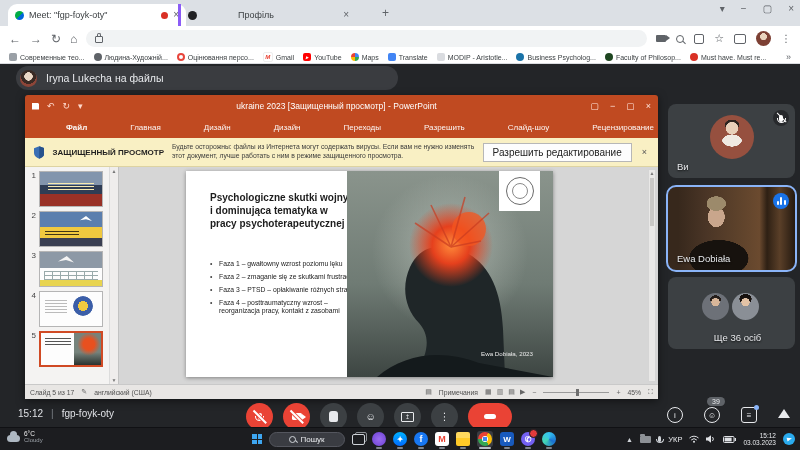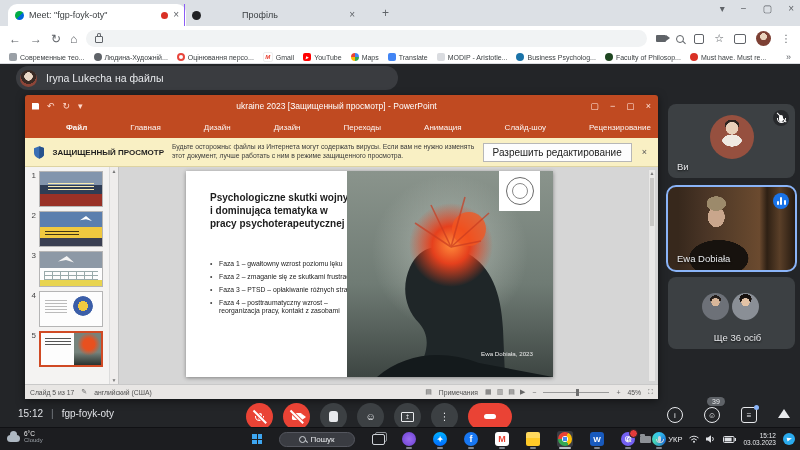--- a/index.html
+++ b/index.html
@@ -4,21 +4,21 @@
 <style>
   html,body{margin:0;padding:0;background:#000;}
   .screen{position:relative;width:800px;height:450px;overflow:hidden;background:#232528;
           font-family:"Liberation Sans",sans-serif;-webkit-font-smoothing:antialiased;}
 
   
   .tabstrip{position:absolute;top:0;left:0;right:0;height:26px;background:#dce0e5;}
   .tab{position:absolute;top:4px;height:22px;display:flex;align-items:center;gap:5px;
        padding:0 7px;font-size:9px;color:#3c4043;box-sizing:border-box;}
   .tab.active{left:8px;width:178px;background:#fff;border-radius:9px 9px 0 0;}
-  .tab.inactive{left:184px;width:178px;border-left:1px solid #8b5cf6;gap:41px;}
+  .tab.inactive{left:178px;width:178px;border-left:3px solid #8b5cf6;gap:41px;}
   .tab .tlabel{flex:1;white-space:nowrap;overflow:hidden;}
   .favicon{width:9px;height:9px;border-radius:2px;flex:none;}
   .fav-meet{background:linear-gradient(135deg,#00ac47 50%,#0066da 50%);border-radius:50%;}
   .fav-profile{background:#202124;border-radius:50%;}
   .recdot{width:7px;height:7px;border-radius:50%;background:#d93025;flex:none;}
   .tclose{color:#5f6368;font-size:10px;line-height:1;}
   .newtab{position:absolute;left:382px;top:6px;color:#5f6368;font-size:12px;}
   .winctl{position:absolute;right:6px;top:3px;display:flex;gap:16px;color:#5f6368;font-size:10px;align-items:center;}
 
   .toolbar{position:absolute;top:26px;left:0;right:0;height:25px;background:#fff;display:flex;align-items:center;gap:9px;padding:0 9px;box-sizing:border-box;}
@@ -191,21 +191,21 @@
   .tri{width:0;height:0;border-left:6px solid transparent;border-right:6px solid transparent;border-bottom:9px solid #e8eaed;margin-top:2px;}
 
   
   .taskbar{position:absolute;left:0;right:0;bottom:0;height:22px;background:#1c1d20;z-index:50;border-top:1px solid #101114;}
   .weather{position:absolute;left:7px;top:2px;display:flex;gap:4px;align-items:center;}
   .cloud{width:13px;height:7px;background:#aeb8c2;border-radius:6px;position:relative;margin-top:3px;}
   .cloud::before{content:"";position:absolute;left:3px;top:-4px;width:7px;height:7px;border-radius:50%;background:#aeb8c2;}
   .wtext{line-height:1.1;}
   .wtemp{font-size:6.5px;color:#eee;}
   .wcond{font-size:6px;color:#9aa0a6;}
-  .tb-center{position:absolute;left:252px;top:0;height:22px;display:flex;align-items:center;gap:17px;}
+  .tb-center{position:absolute;left:252px;top:0;height:22px;display:flex;align-items:center;gap:7px;}
   .winlogo{width:10px;height:10px;display:grid;grid-template-columns:1fr 1fr;grid-template-rows:1fr 1fr;gap:1px;}
   .winlogo i{background:#3ea6f0;display:block;}
   .tsearch{width:76px;height:15px;background:#3a3c42;border:1px solid #54565e;border-radius:9px;display:flex;align-items:center;justify-content:center;gap:4px;font-size:8px;color:#e8eaed;box-sizing:border-box;}
   .tmag{width:5px;height:5px;border:1.2px solid #cfd3d8;border-radius:50%;position:relative;}
   .tmag::after{content:"";position:absolute;width:3px;height:1.2px;background:#cfd3d8;transform:rotate(45deg);right:-2.5px;bottom:-1px;}
   .taskview{width:11px;height:9px;border:1.2px solid #cfd3d8;border-radius:2px;position:relative;background:#1c1d20;}
   .taskview::before{content:"";position:absolute;left:2px;top:-3px;width:10px;height:8px;border:1.2px solid #8d9196;border-radius:2px;z-index:-1;}
   .app{width:14px;height:14px;border-radius:3px;position:relative;display:flex;align-items:center;justify-content:center;font-size:9px;font-weight:bold;color:#fff;flex:none;}
   .app.run::after{content:"";position:absolute;bottom:-3px;left:4px;right:4px;height:2px;border-radius:1px;background:#7e838b;}
   .a-purple{background:radial-gradient(circle,#9b6df0,#6a3fd0);border-radius:50%;}
@@ -346,21 +346,21 @@
         <span>▢</span>
         <span>×</span>
       </div>
     </div>
     <div class="ppt-ribbon">
       <span class="rtab file">Файл</span>
       <span class="rtab">Главная</span>
       <span class="rtab">Дизайн</span>
       <span class="rtab">Дизайн</span>
       <span class="rtab">Переходы</span>
-      <span class="rtab">Анимация</span>
+      <span class="rtab">Разрешить</span>
       <span class="rtab">Слайд-шоу</span>
       <span class="rtab">Рецензирование</span>
       <span class="rtab">Вид</span>
       <span class="bulb"></span>
       <span class="ribbon-search"></span>
       <span class="warn">⚠</span>
       <span class="share-chip">
         <span class="person"></span>
         <span>Общий доступ</span>
       </span>

